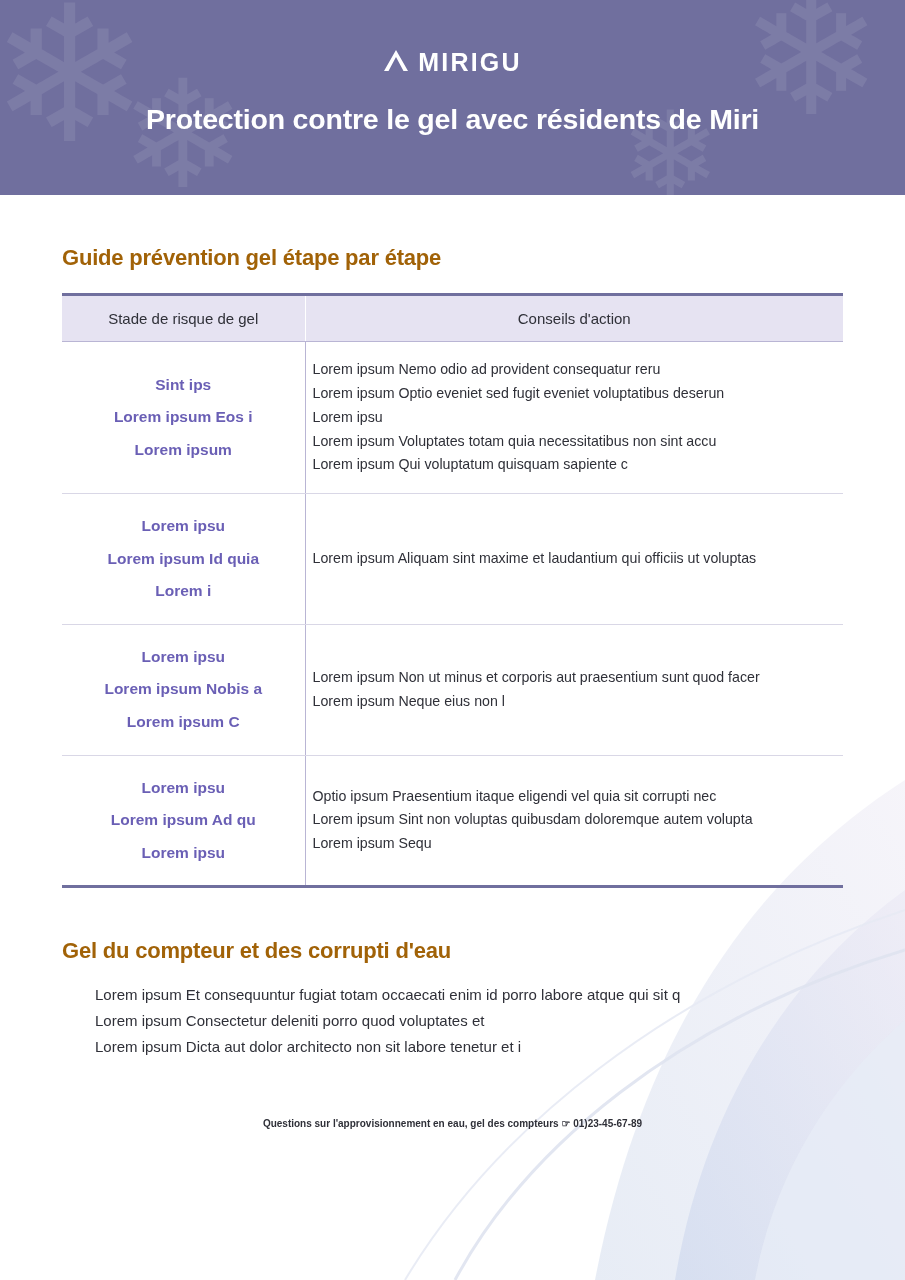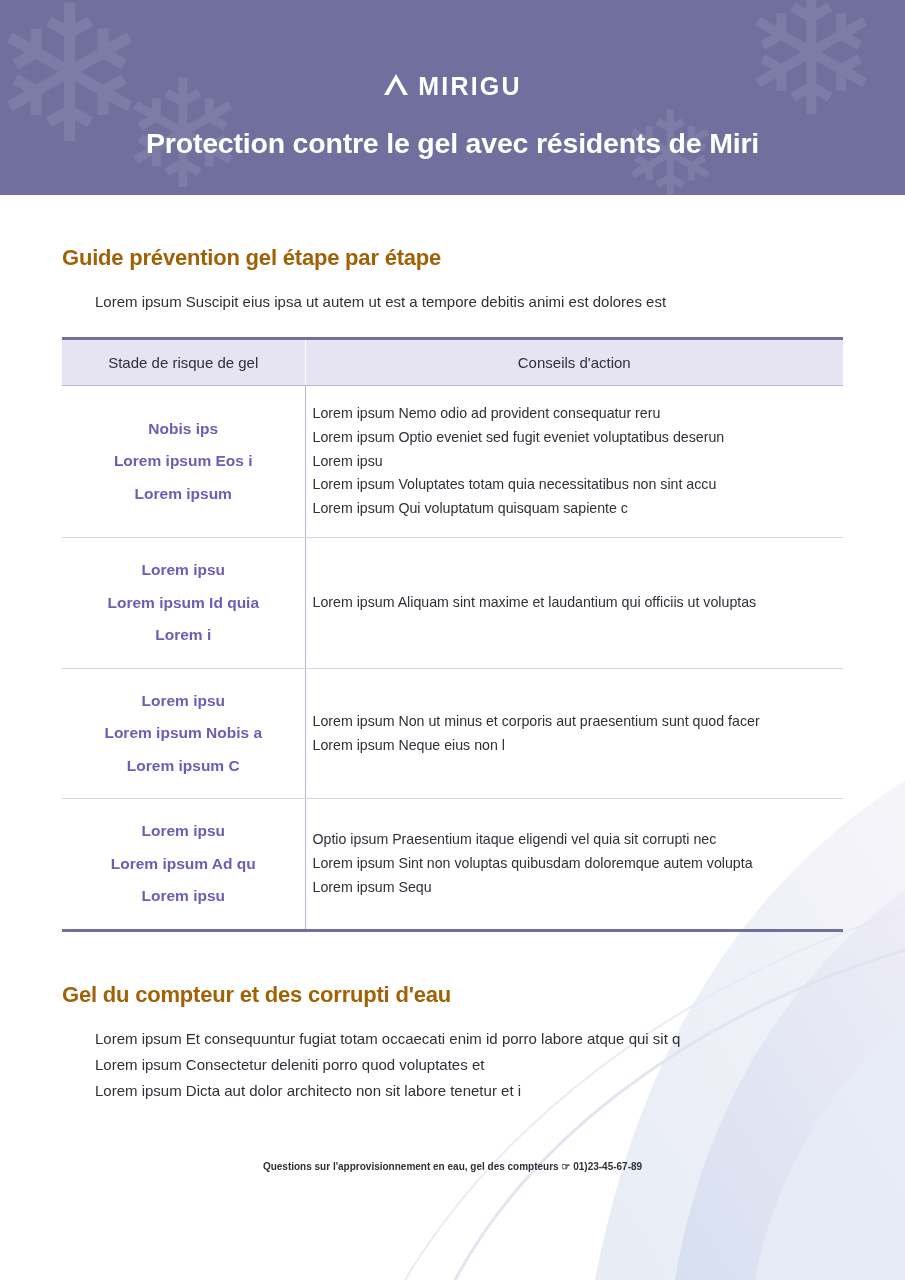--- a/index.html
+++ b/index.html
@@ -38,21 +38,20 @@
 
   .brand {
     position: relative;
     text-align: center;
     padding-top: 48px;
     color: #ffffff;
     display: flex;
     align-items: center;
     justify-content: center;
     gap: 9px;
-    margin-top: 24px;
   }
   .brand-mark { display: block; }
   .brand-name {
     font-size: 25px;
     font-weight: bold;
     letter-spacing: 2.2px;
   }
   .doc-title {
     position: relative;
     text-align: center;
@@ -192,34 +191,33 @@
     <path d="M560,170 C450,250 360,380 330,560 L560,560 Z" fill="url(#g2)" opacity="0.7"></path>
     <path d="M560,300 C490,360 430,450 410,560 L560,560 Z" fill="#e7ecf6" opacity="0.8"></path>
     <path d="M110,560 C180,430 330,300 560,230" fill="none" stroke="#dfe3f0" stroke-width="3" opacity="0.9"></path>
     <path d="M60,560 C150,410 320,270 560,190" fill="none" stroke="#e7eaf4" stroke-width="2" opacity="0.9"></path>
   </svg>
 
   <div class="content">
 
     <h2 class="section-title">Guide prévention gel étape par étape</h2>
     <div class="para">
-      <div>Lorem ipsum Suscipit eius ipsa ut autem ut est a tempore debitis animi est dolores est</div>
     </div>
 
     <table class="table">
       <thead>
         <tr>
           <th class="col-stage">Stade de risque de gel</th>
           <th>Conseils d'action</th>
         </tr>
       </thead>
       <tbody>
         <tr>
           <td class="cell-stage">
-              <div>Nobis ips</div>
+              <div>Sint ips</div>
               <div>Lorem ipsum Eos i</div>
               <div>Lorem ipsum</div>
             </td>
           <td class="cell-advice">
               <div>Lorem ipsum Nemo odio ad provident consequatur reru</div>
               <div>Lorem ipsum Optio eveniet sed fugit eveniet voluptatibus deserun</div>
               <div>Lorem ipsu</div>
               <div>Lorem ipsum Voluptates totam quia necessitatibus non sint accu</div>
               <div>Lorem ipsum Qui voluptatum quisquam sapiente c</div>
             </td>

